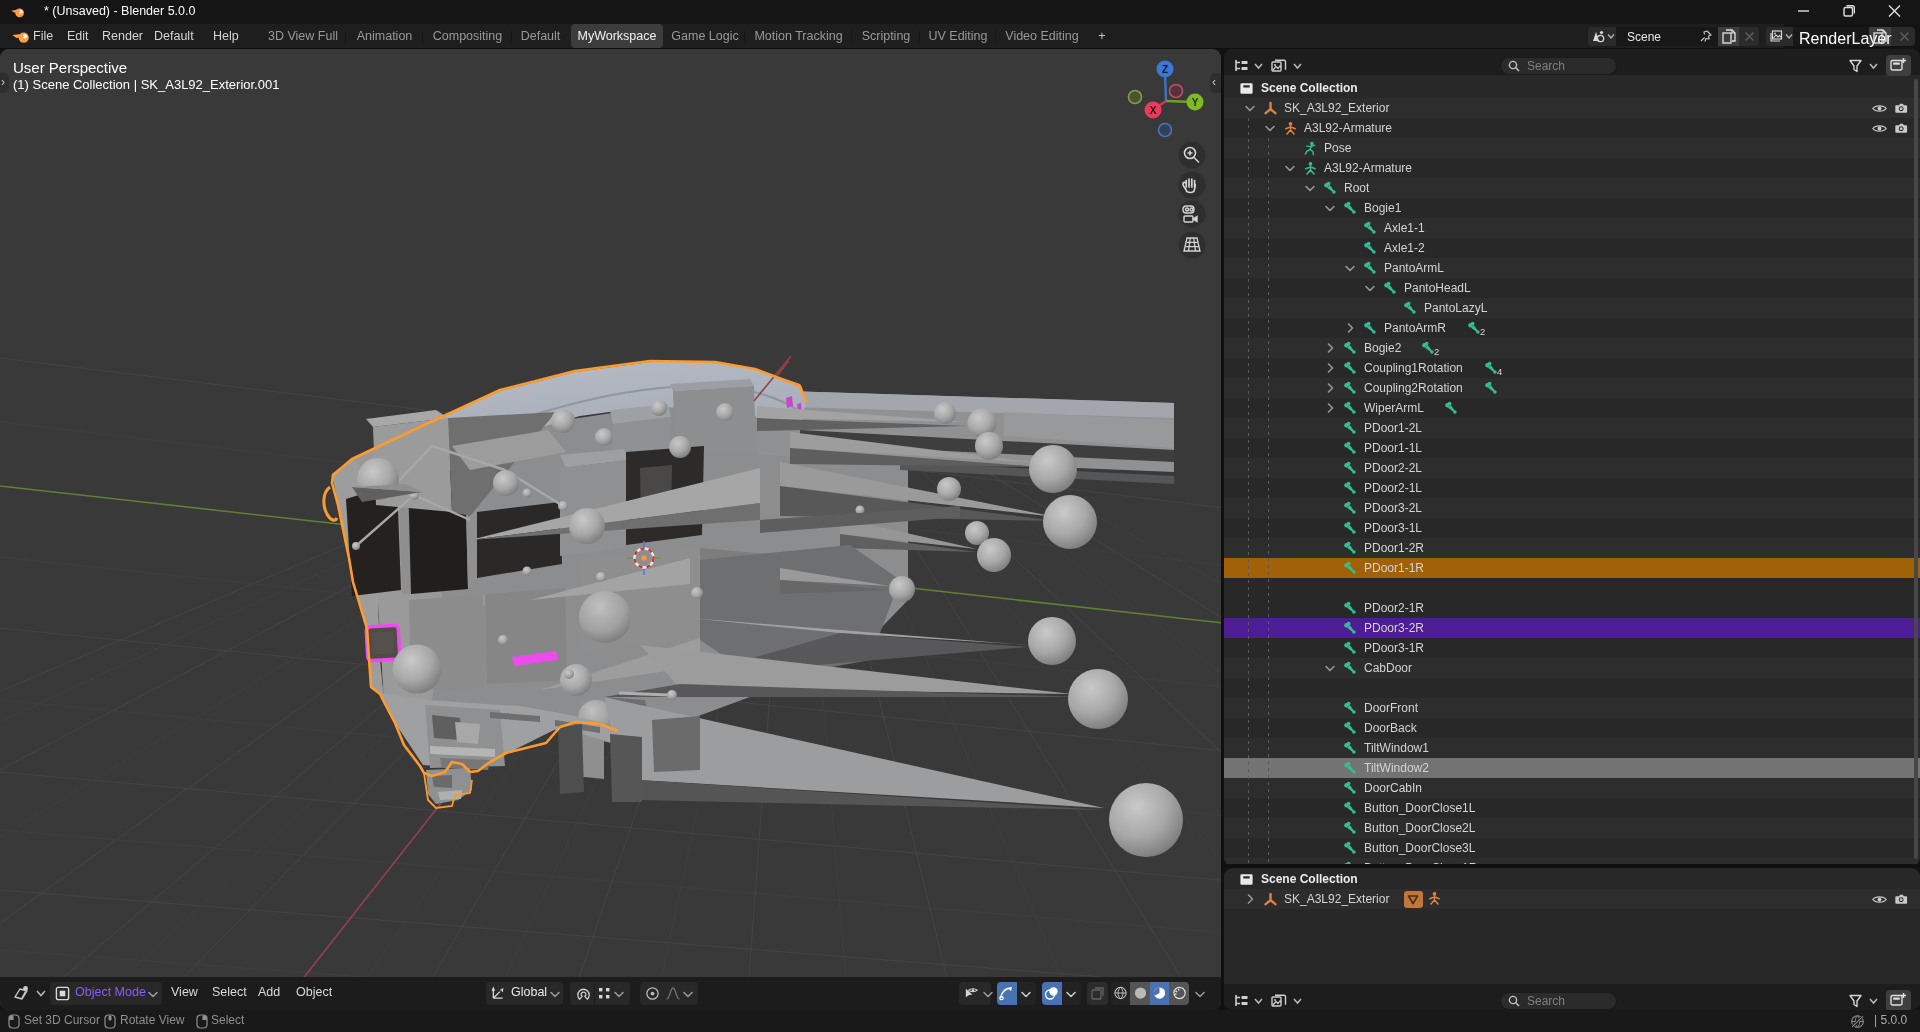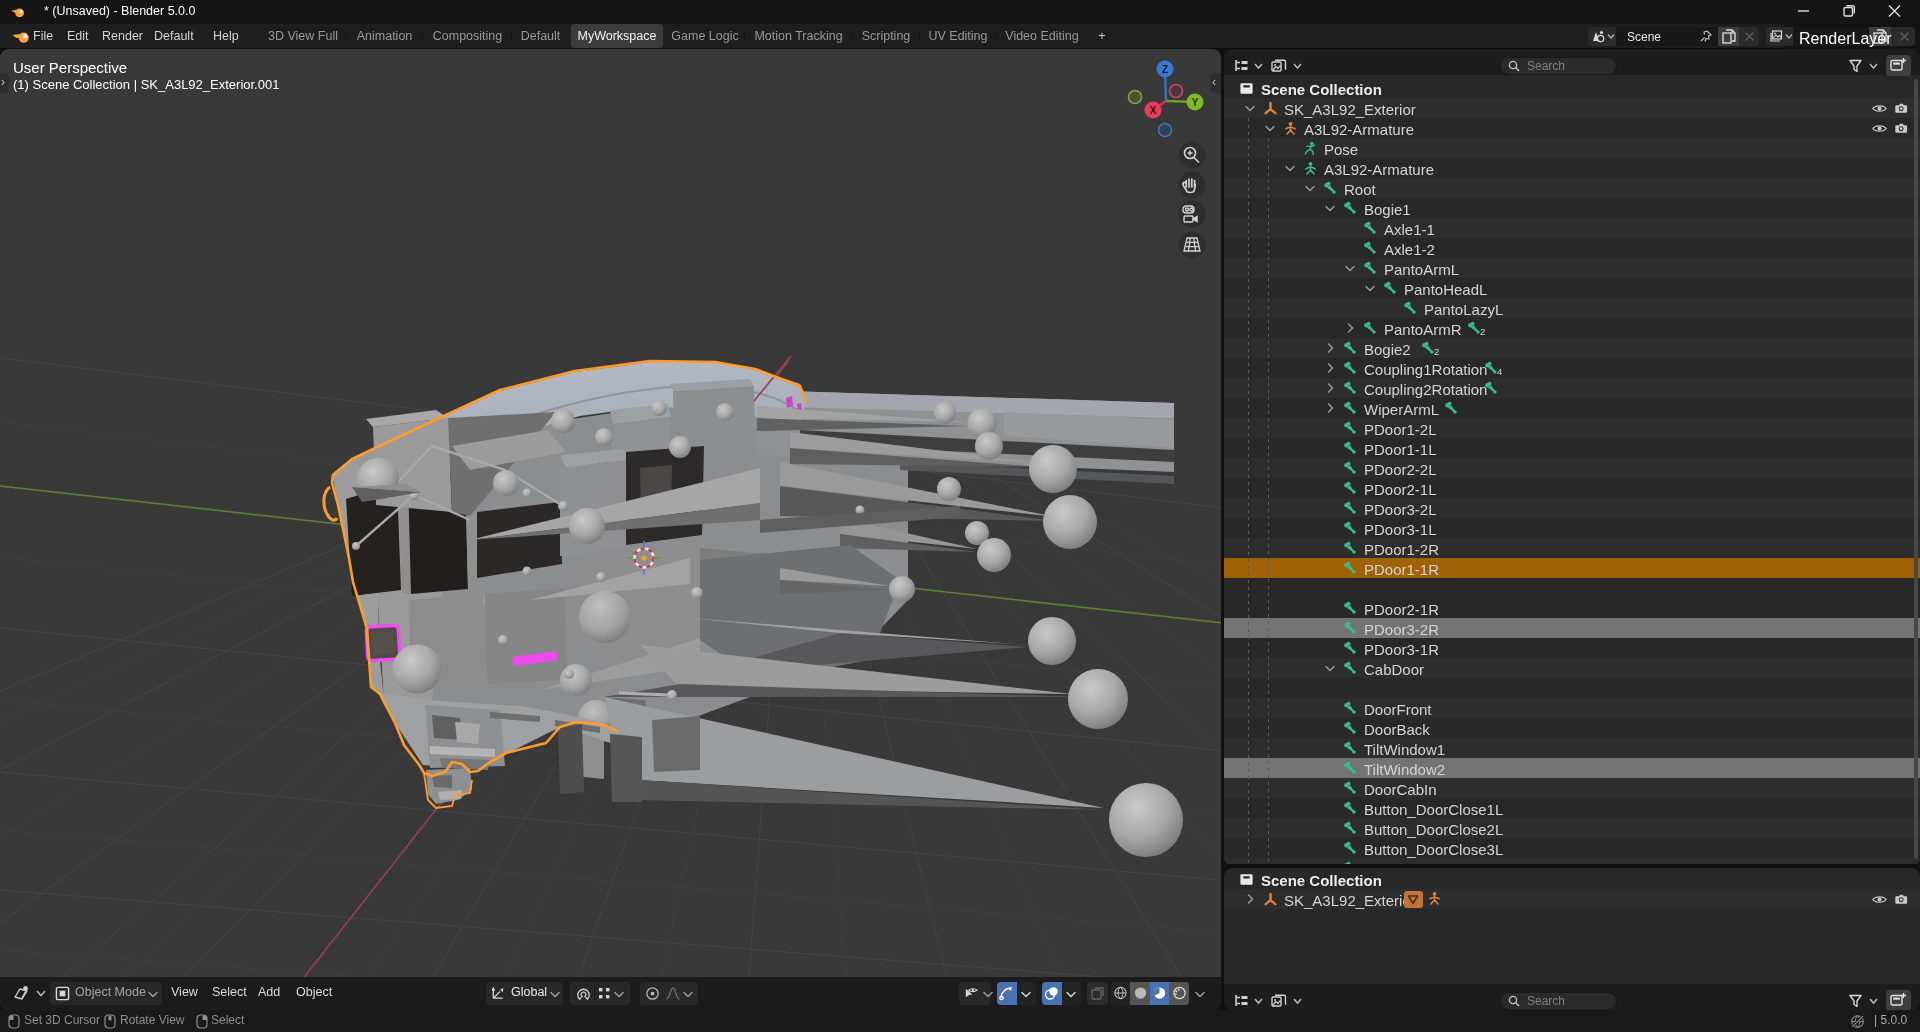--- a/index.html
+++ b/index.html
@@ -15,21 +15,21 @@
   .tabsep { position:absolute; top:7px; height:12px; width:1px; background:#161616; }
   #statusbar { position:absolute; left:0; top:1010px; width:1920px; height:22px; background:#191919; }
   #statusbar span { position:absolute; top:3px; font-size:12px; color:#8f8f8f; }
   
   #viewport { position:absolute; left:0; top:49px; width:1221px; height:961px; background:#393939; overflow:hidden; border-radius:9px; }
   #vpheader { position:absolute; left:0; top:928px; width:1221px; height:33px; background:#1c1c1c; }
   #outliner { position:absolute; left:1224px; top:49px; width:696px; height:817px; background:#282828; overflow:hidden; border-radius:9px; }
   #outliner2 { position:absolute; left:1224px; top:868px; width:696px; height:142px; background:#282828; overflow:hidden; border-radius:9px; }
   .olheader { position:absolute; left:0; width:696px; height:26px; background:#1d1d1d; }
   .row { position:absolute; left:0; width:696px; height:20px; }
-  .row .lbl { position:absolute; top:3px; font-size:15px; color:#d4d4d4; white-space:pre; }
+  .row .lbl { position:absolute; top:3px; font-size:12px; color:#d4d4d4; white-space:pre; }
   .vphm { position:absolute; top:8px; font-size:12.5px; color:#dadada; }
   .searchbox { position:absolute; background:#2b2b2b; border:1px solid #1a1a1a; border-radius:9px; }
 </style>
 </head>
 <body>
 
 <div id="titlebar">
   <svg class="abs" style="left:10px;top:4px" width="16" height="16" viewBox="0 0 20 20">
     <circle cx="12" cy="11" r="5.5" fill="#ff9f3d"></circle>
     <ellipse cx="13.2" cy="9.8" rx="2.6" ry="2.2" fill="#ffffff"></ellipse>
@@ -397,21 +397,21 @@
         <path d="M2,13 L7,5 L14,7 L9,15 Z" fill="none" stroke="#ccc" stroke-width="1.4" stroke-linejoin="round"></path>
         <circle cx="12.5" cy="4.5" r="2.4" fill="#ccc"></circle>
         <line x1="9" y1="14" x2="12.5" y2="7.5" stroke="#ccc" stroke-width="1.3"></line>
         <path d="M24,7 l4,4.5 4,-4.5" stroke="#b9b9b9" stroke-width="1.5" fill="none"></path>
       </svg>
 <div class="abs" style="left:50px;top:5px;width:112px;height:23px;background:#282828;border-radius:4px"></div>
 <svg class="abs" style="left:55px;top:9px" width="15" height="15" viewBox="0 0 16 16">
         <rect x="1.5" y="1.5" width="13" height="13" rx="2" fill="none" stroke="#d8d8d8" stroke-width="1.5"></rect>
         <rect x="5" y="5" width="6" height="6" fill="#d8d8d8"></rect>
       </svg>
-<span class="vphm" style="left:75px;color:#a3a3a3">Object Mode</span>
+<span class="vphm" style="left:75px;color:#8b5cf6">Object Mode</span>
 <svg class="abs" style="left:146px;top:10px" width="14" height="14" viewBox="0 0 14 14">
         <path d="M3,5.5 L7,9.5 L11,5.5" fill="none" stroke="#989898" stroke-width="1.6" stroke-linecap="round" stroke-linejoin="round"></path>
       </svg>
 <span class="vphm" style="left:171px">View</span>
 <span class="vphm" style="left:212px">Select</span>
 <span class="vphm" style="left:258px">Add</span>
 <span class="vphm" style="left:296px">Object</span>
 <div class="abs" style="left:486px;top:5px;width:77px;height:23px;background:#282828;border-radius:4px"></div>
 <svg class="abs" style="left:490px;top:9px" width="16" height="15" viewBox="0 0 16 16">
         <path d="M3,13 L3,3 M3,13 L13,13 M3,13 L10,6" stroke="#d8d8d8" stroke-width="1.4" fill="none"></path>
@@ -837,21 +837,21 @@
 </div>
 <div class="row" style="top:549px;background:#282828">
 <svg class="abs" style="left:119px;top:3px" width="14" height="14" viewBox="0 0 16 16">
         <path d="M4.6,7.8 L11.9,13.0 L13.0,11.9 L7.8,4.6 Z" fill="#35bd92"></path>
         <circle cx="3.9" cy="4.9" r="2.5" fill="#35bd92"></circle>
         <circle cx="6.4" cy="2.9" r="2.1" fill="#35bd92"></circle>
         <circle cx="12.5" cy="12.5" r="2.0" fill="#35bd92"></circle>
       </svg>
 <span class="lbl" style="left:140px">PDoor2-1R</span>
 </div>
-<div class="row" style="top:569px;background:#737373">
+<div class="row" style="top:569px;background:#4c1d95">
 <svg class="abs" style="left:119px;top:3px" width="14" height="14" viewBox="0 0 16 16">
         <path d="M4.6,7.8 L11.9,13.0 L13.0,11.9 L7.8,4.6 Z" fill="#35bd92"></path>
         <circle cx="3.9" cy="4.9" r="2.5" fill="#35bd92"></circle>
         <circle cx="6.4" cy="2.9" r="2.1" fill="#35bd92"></circle>
         <circle cx="12.5" cy="12.5" r="2.0" fill="#35bd92"></circle>
       </svg>
 <span class="lbl" style="left:140px">PDoor3-2R</span>
 </div>
 <div class="row" style="top:589px;background:#282828">
 <svg class="abs" style="left:119px;top:3px" width="14" height="14" viewBox="0 0 16 16">

